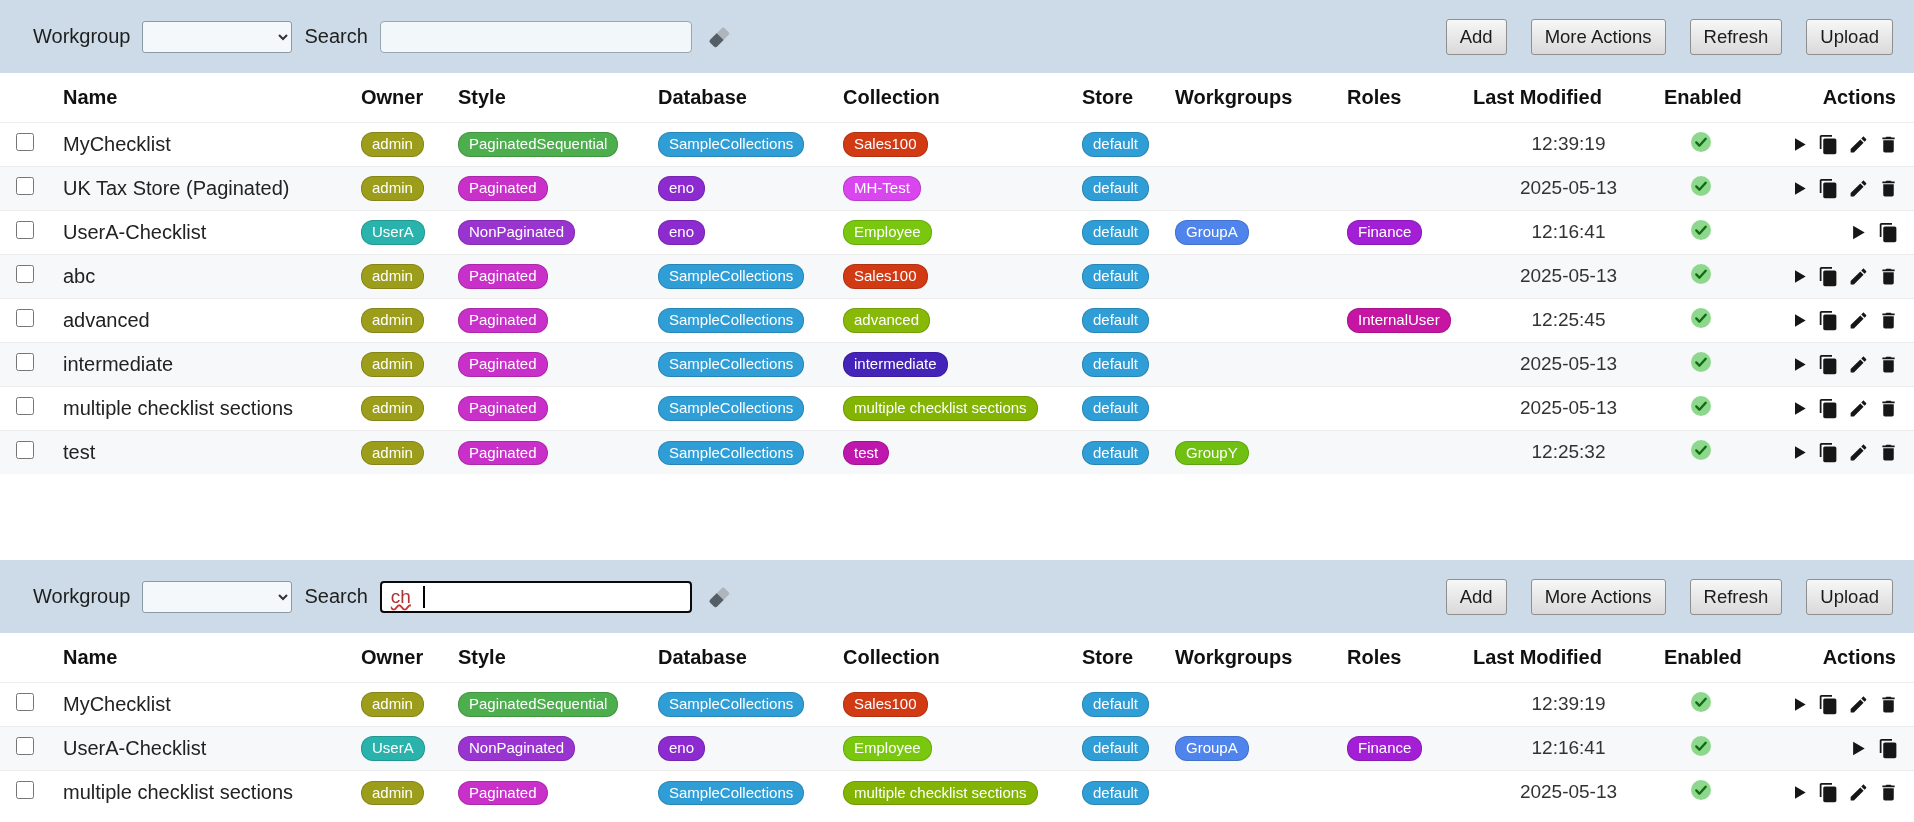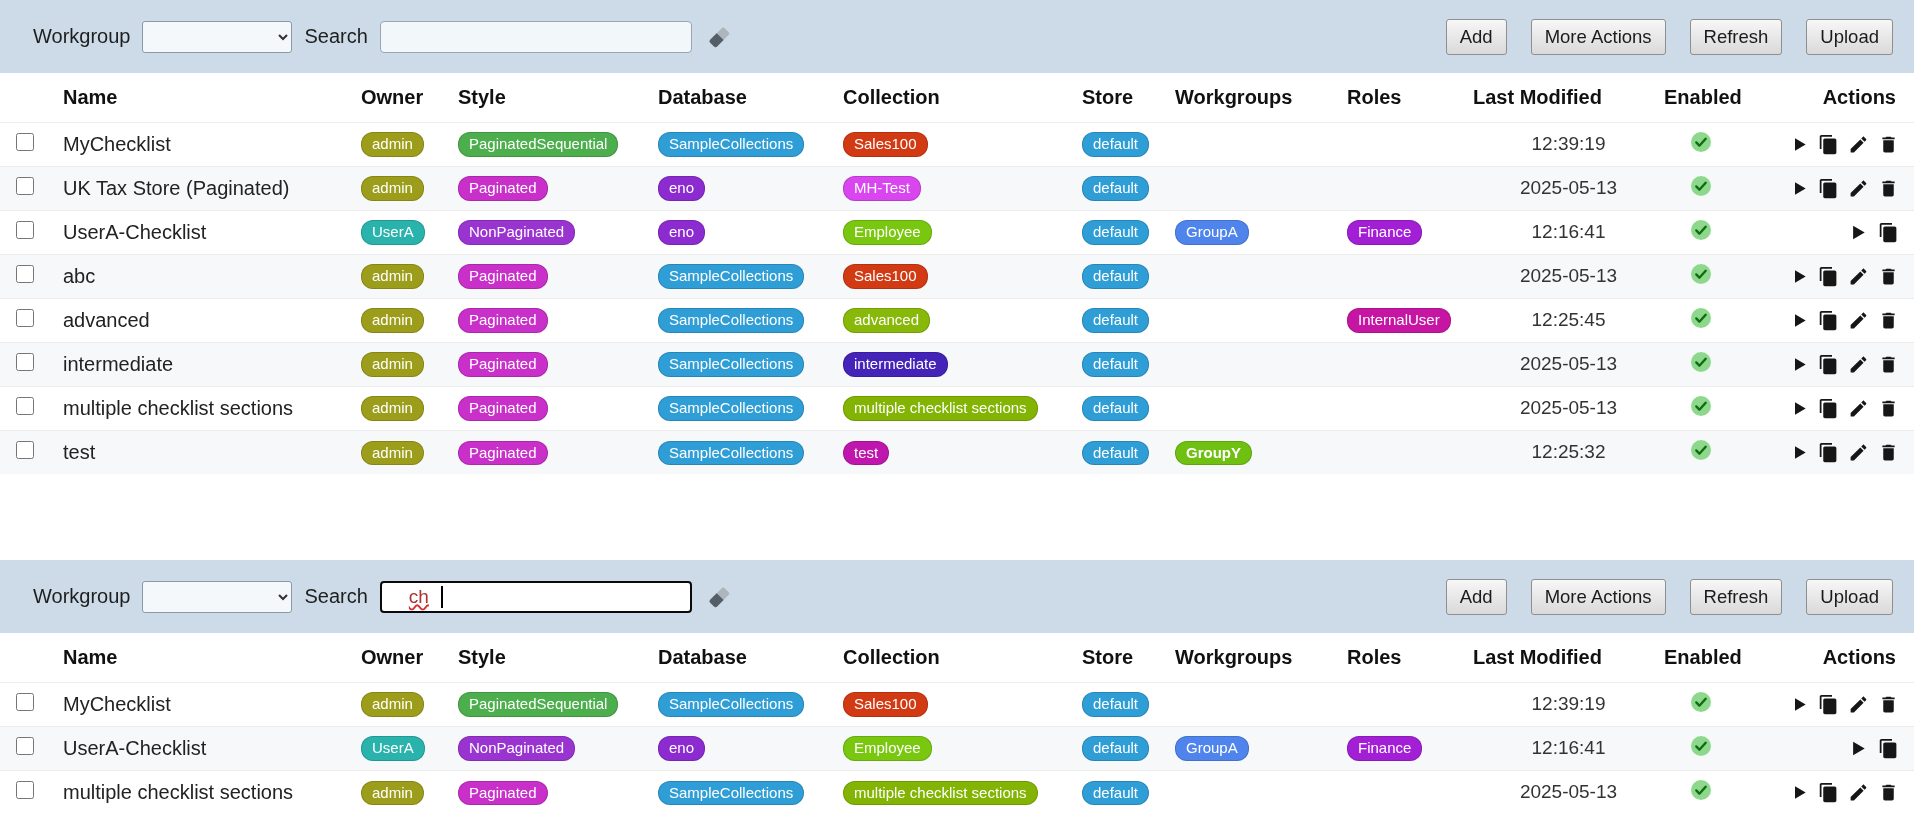--- a/index.html
+++ b/index.html
@@ -8,21 +8,21 @@
     width:1914px;height:822px;overflow:hidden;background:#fff;
     font-family:"Liberation Sans","DejaVu Sans",sans-serif;color:#222;
   }
   
   .toolbar{display:flex;align-items:center;height:73px;background:#ccdbe7;padding:0 21px;}
   .tb-label{font-size:20px;color:#1e1e1e;margin-left:12px;white-space:nowrap;}
   .workgroup-select{margin-left:12px;width:150px;height:32px;font-size:17px;
     background:#f4f8fb;border:1px solid #8a99a6;border-radius:3px;color:#333;}
   .search-label{}
   .search-input{margin-left:12px;width:312px;height:32px;border:1px solid #98a6b3;border-radius:4px;
-    background:#f2f7fa;font-size:19px;padding:0 27px;color:#333;gap:11px;}
+    background:#f2f7fa;font-size:19px;padding:0 9px;color:#333;gap:11px;}
   div.search-input{display:flex;align-items:center;}
   .search-input.focused{background:#fff;border:2px solid #0a0a0a;}
   .search-text{color:#a83434;text-decoration:underline wavy #d23030;text-decoration-thickness:1.5px;font-size:19px;}
   .caret{display:inline-block;width:2px;height:22px;background:#000;margin-left:1px;}
   .eraser-btn{margin-left:12px;background:none;border:none;padding:2px;cursor:pointer;display:flex;align-items:center;}
   .tb-spacer{flex:1;}
   .btn{margin-left:24px;height:36px;padding:0 13px;font-size:18.5px;color:#1b1b1b;white-space:nowrap;
     background:linear-gradient(#f7f7f7,#d9d9d9);border:1px solid #8f8f8f;border-radius:3px;
     font-family:inherit;cursor:pointer;text-align:center;}
   
@@ -370,21 +370,21 @@
           </td>
         </tr>
         <tr>
           <td class="c-check"><input type="checkbox" style=""></td>
           <td class="c-name">test</td>
           <td><span class="badge" style="background: rgb(157, 157, 28);">admin</span></td>
           <td><span class="badge" style="background: rgb(201, 47, 201);">Paginated</span></td>
           <td><span class="badge" style="background: rgb(47, 158, 214);">SampleCollections</span></td>
           <td><span class="badge" style="background: rgb(191, 22, 173);">test</span></td>
           <td><span class="badge" style="background: rgb(47, 158, 214);">default</span></td>
-          <td><span class="badge" style="background: rgb(112, 192, 17); font-weight: bold;">GroupY</span></td>
+          <td><span class="badge" style="background: rgb(112, 192, 17);">GroupY</span></td>
           <td></td>
           <td class="c-mod">12:25:32</td>
           <td><span class="enabled-icon"><svg viewBox="0 0 22 22" width="22" height="22">
                 <circle cx="11" cy="11" r="10" fill="#8ed88e"></circle>
                 <path d="M6.3 11.4l3.1 3.3 6.3-6.9" stroke="#0f6d0f" stroke-width="2.4" fill="none" stroke-linecap="round" stroke-linejoin="round"></path>
               </svg></span></td>
           <td>
             <div class="actions-wrap">
               <button class="action-btn">
                 <svg viewBox="0 0 24 24" width="21" height="21">

